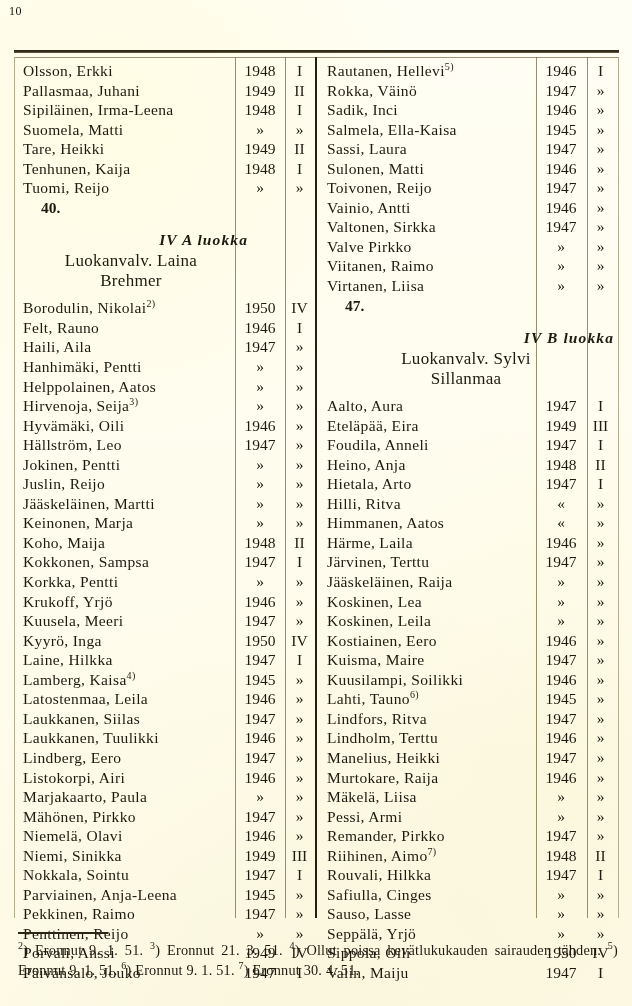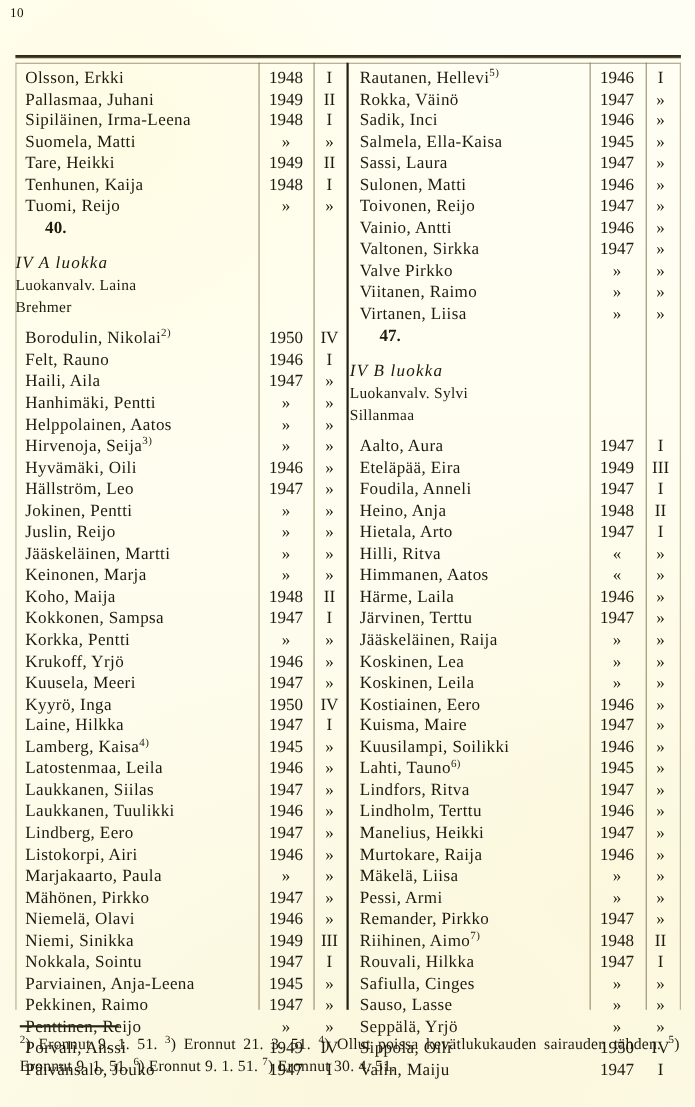--- a/index.html
+++ b/index.html
@@ -129,31 +129,32 @@
     line-height: 19.55px;
   }
   .total span {
     position: absolute;
     left: 27px;
     font-size: 15.5px;
     font-weight: bold;
   }
 
   .class-head {
-    text-align: left;
+    text-align: right;
     font-style: italic;
-    font-weight: normal;
+    font-weight: bold;
     font-size: 15.5px;
     letter-spacing: 1.1px;
     line-height: 22px;
     padding-right: 22px;
+    padding-left: 22px;
   }
   .teacher {
-    text-align: left;
-    font-size: 14px;
+    text-align: center;
+    font-size: 17px;
     line-height: 19.5px;
     letter-spacing: 0.3px;
     padding-right: 22px;
   }
 
   sup.fn {
     font-size: 10px;
     vertical-align: super;
     line-height: 0;
   }

